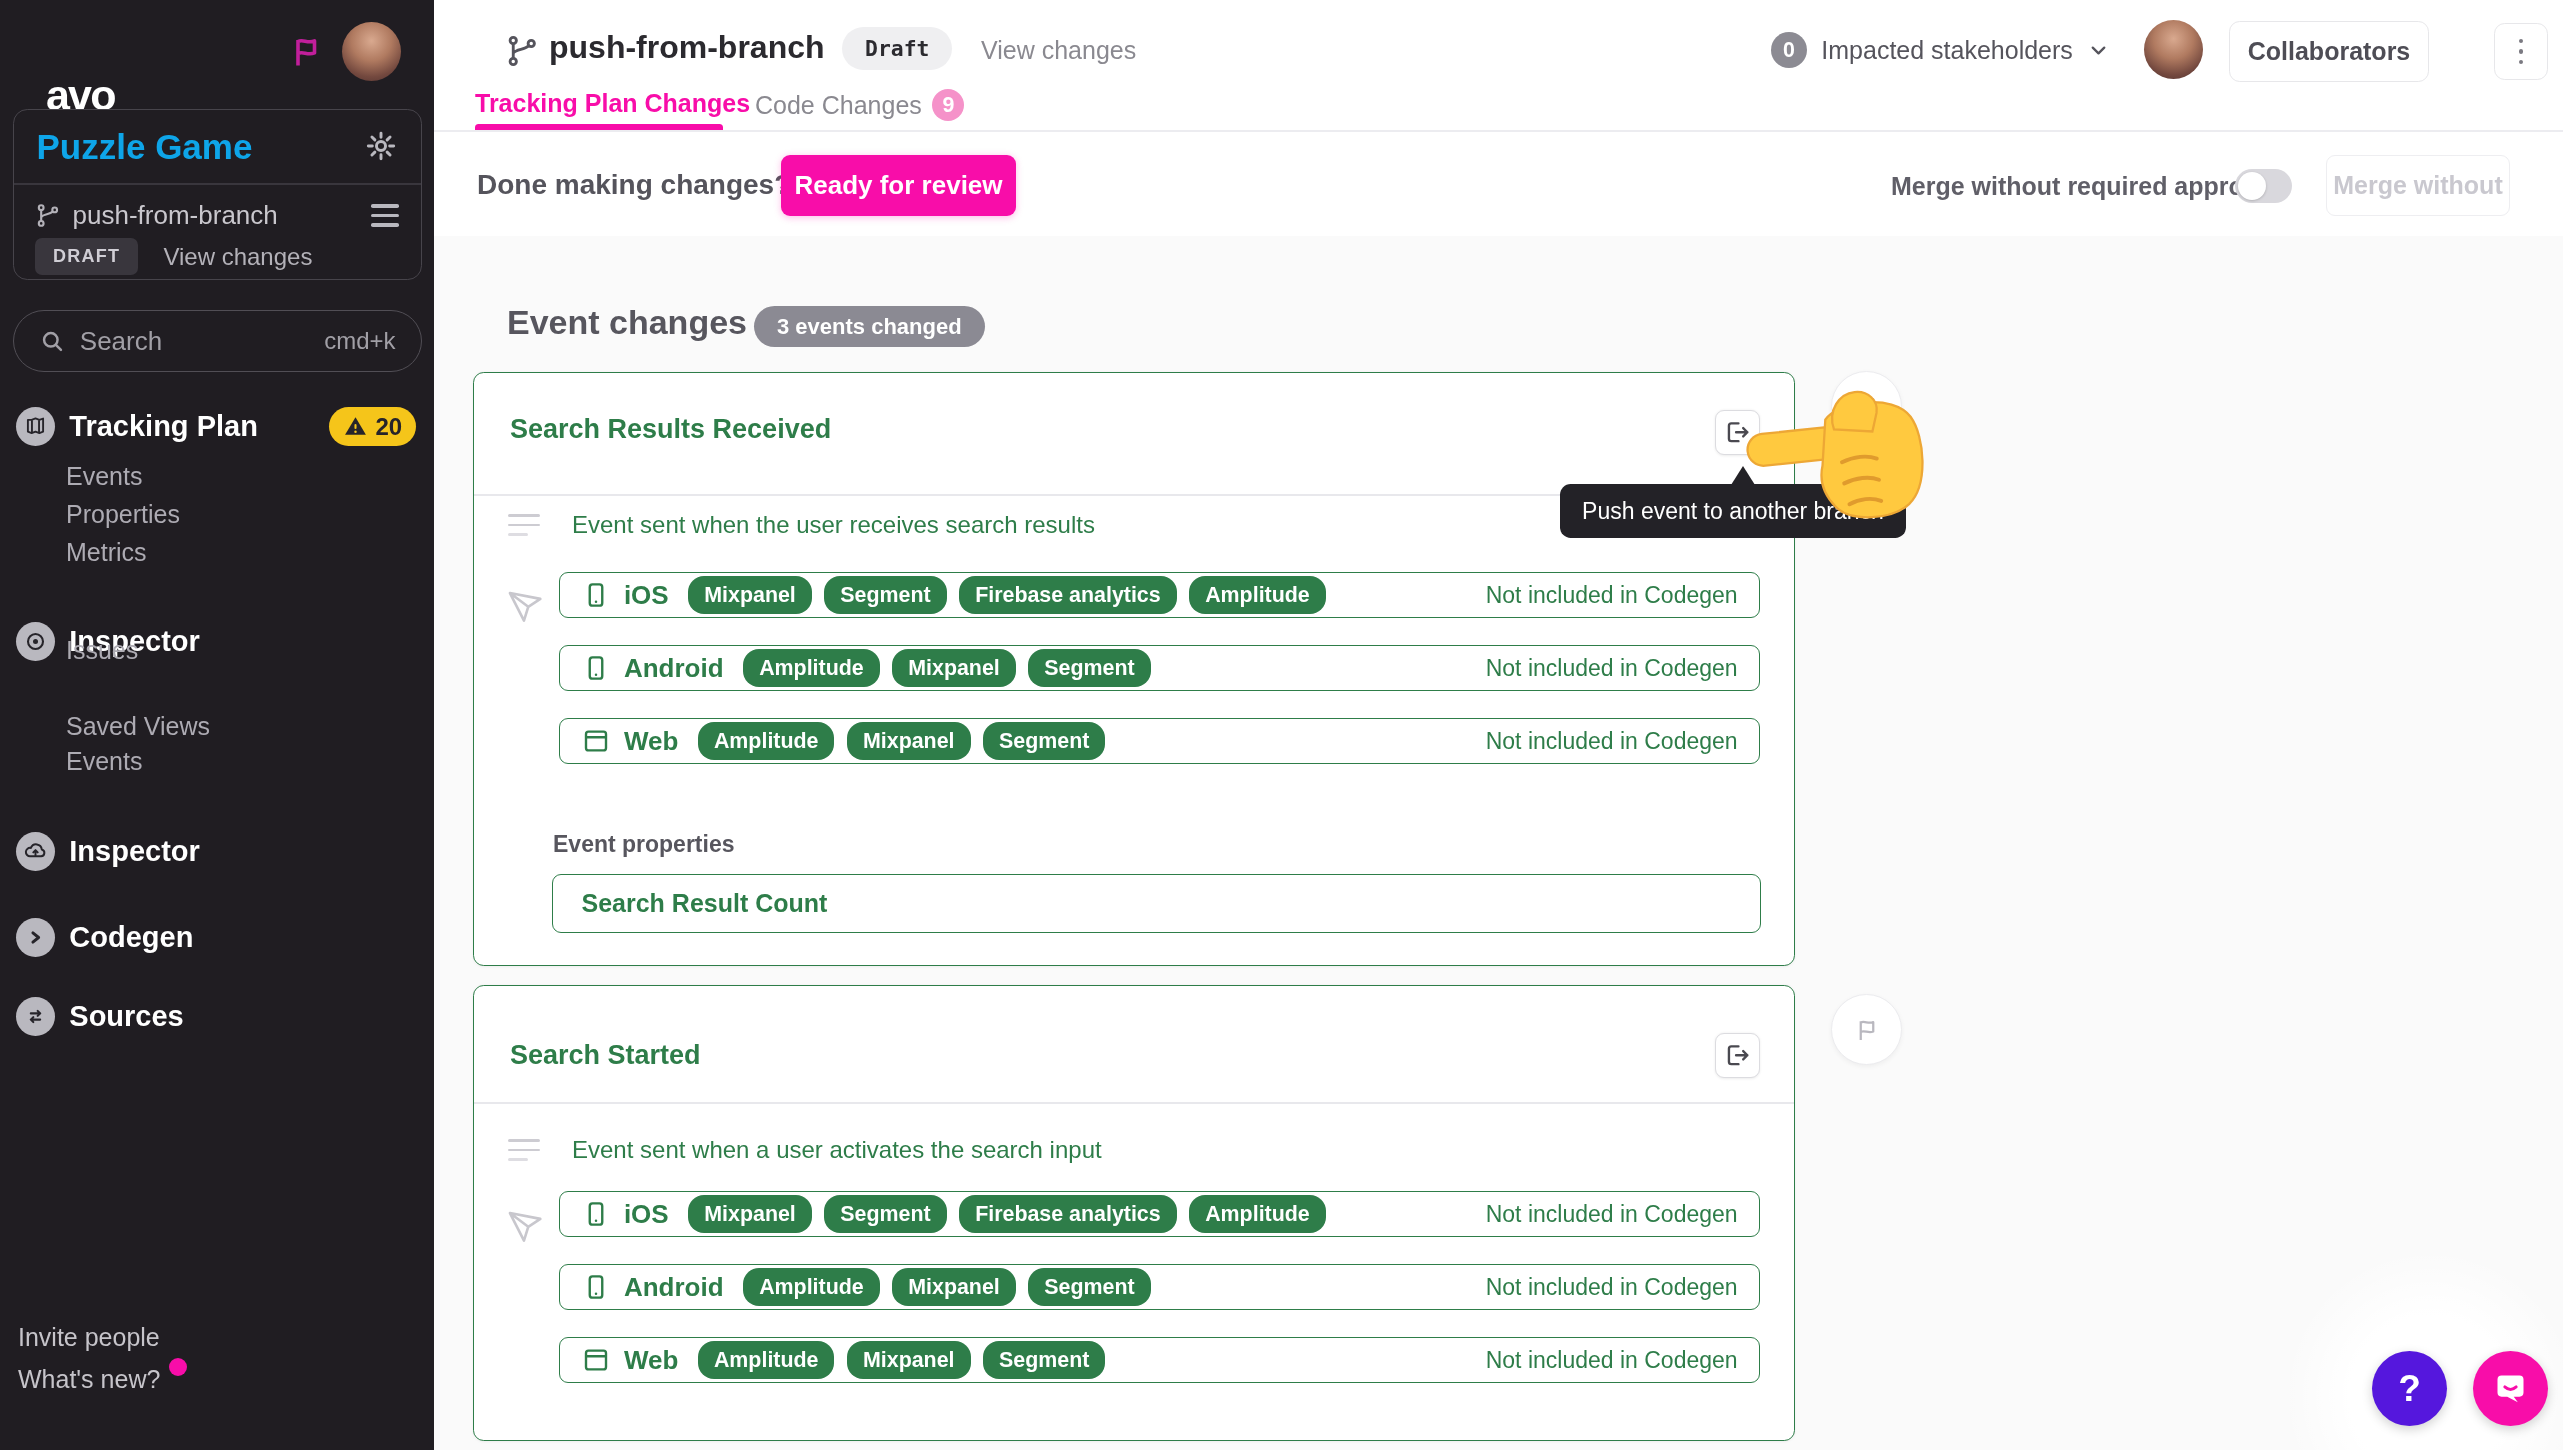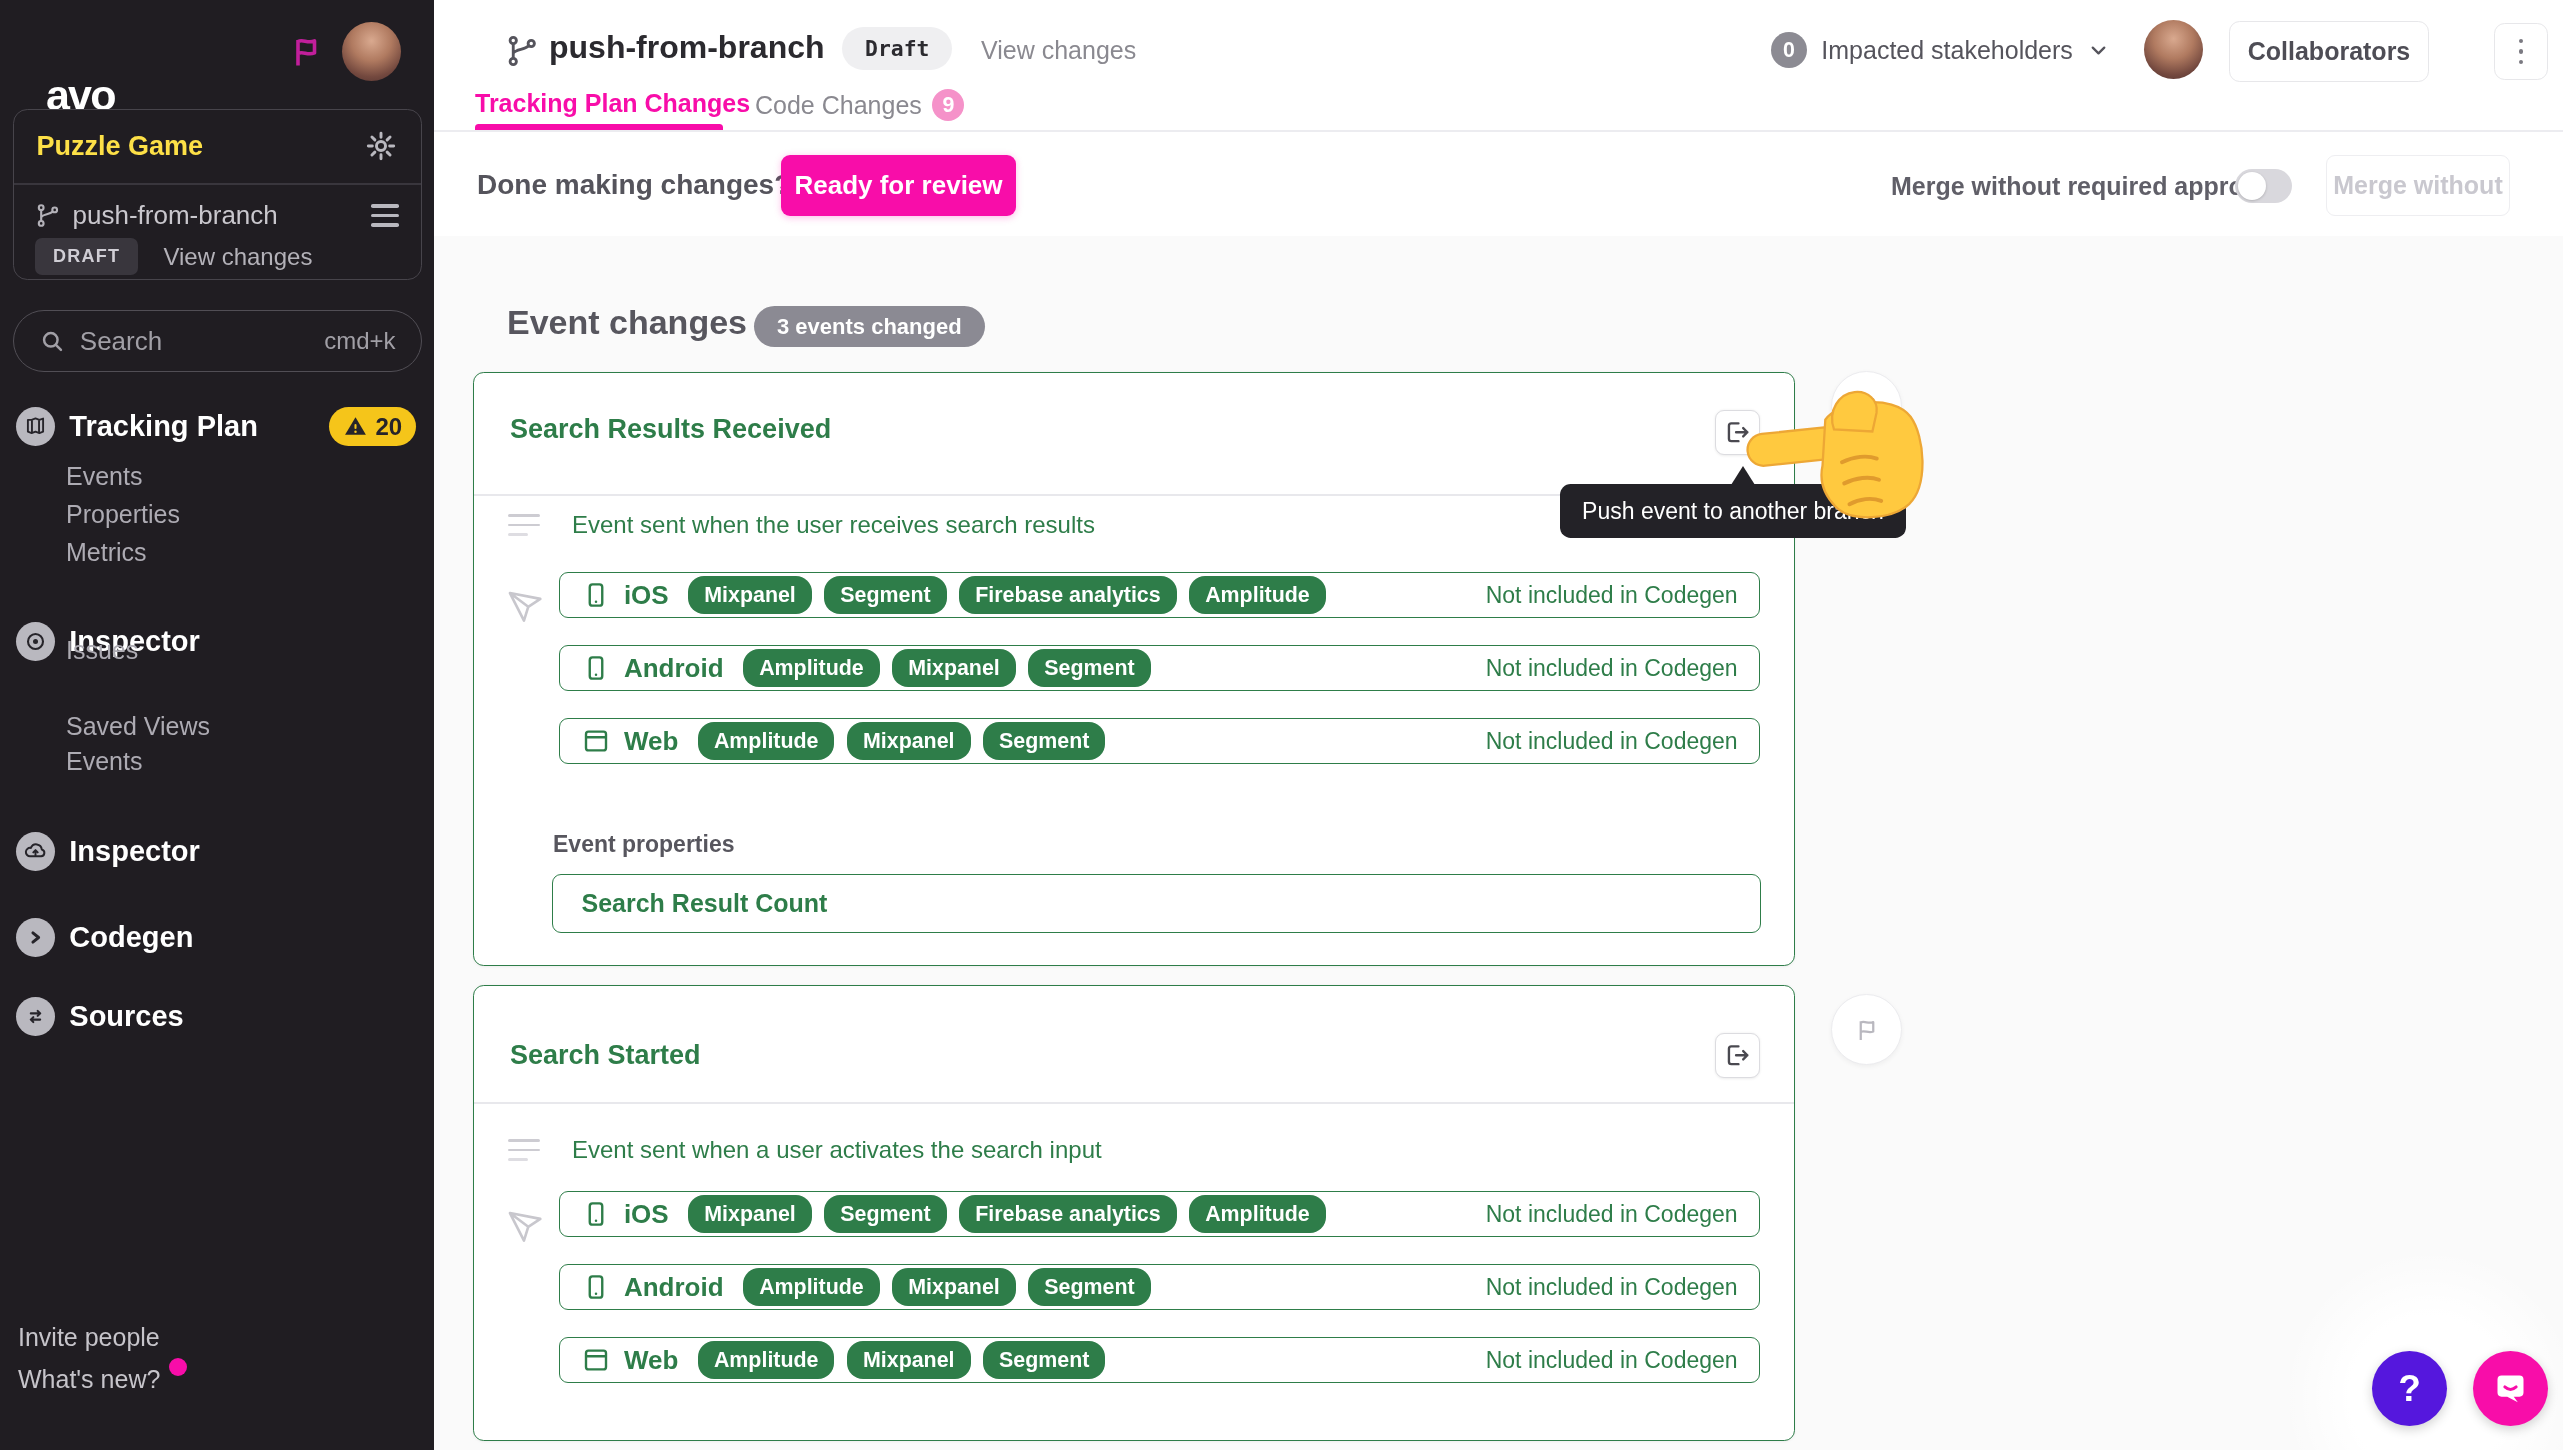--- a/index.html
+++ b/index.html
@@ -8,21 +8,21 @@
   #app { position:absolute; inset:0; width:2563px; height:1450px; }
 
   
   .sidebar { position:absolute; left:0; top:0; width:434px; height:1450px; background:#201d22; z-index:20; }
   .logo { position:absolute; left:46px; top:23px; font-size:43px; font-weight:800; color:#fff; letter-spacing:-1.8px;margin-top:48px; }
   .flag-btn { position:absolute; left:287px; top:34px; width:39px; height:39px; background:none; border:none; cursor:pointer; }
   .avatar { border-radius:50%; background:radial-gradient(circle at 50% 32%, #d9a98f 0%, #b07a60 40%, #74493f 72%, #4c2f2e 100%); }
   .avatar.side { position:absolute; left:342px; top:22px; width:59px; height:59px; }
   .project-box { position:absolute; left:12.5px; top:109px; width:409px; height:171px; border:1.8px solid #47444b; border-radius:14.3px; }
   .pb-row1 { position:absolute; left:23px; right:23px; top:16px; height:41px; display:flex; align-items:center; }
-  .pb-name { font-size:27px; font-weight:700; color:#fde047; }
+  .pb-name { font-size:35px; font-weight:700; color:#0ea5e9; }
   .gear { margin-left:auto; width:34px; height:34px; color:#b9b8bf; background:none; border:none; cursor:pointer; }
   .pb-div { position:absolute; left:0; right:0; top:73px; height:1.8px; background:#39363d; }
   .pb-row2 { position:absolute; left:21.4px; right:21.4px; top:86px; height:39px; display:flex; align-items:center; gap:10.7px; }
   .pb-branch { font-size:26px; color:#c9c7cd; }
   .burger { margin-left:auto; background:none; border:none; cursor:pointer; display:flex; flex-direction:column; gap:6.2px; }
   .burger i { display:block; width:28.5px; height:3.6px; border-radius:1.8px; background:#b9b8bf; }
   .pb-row3 { position:absolute; left:21.4px; top:128px; height:37px; display:flex; align-items:center; gap:25px; }
   .draft-pill { background:#39363d; color:#d0ced5; font-size:18px; font-weight:700; letter-spacing:1.3px; padding:8px 18px; border-radius:7.1px; }
   .pb-view { font-size:24px; color:#b3b1b8; background:none; border:none; cursor:pointer; }
   .search-box { position:absolute; left:12.5px; top:310px; width:409px; height:62px; border:1.8px solid #514e55; border-radius:31px; display:flex; align-items:center; padding:0 25px; gap:14.3px; }

